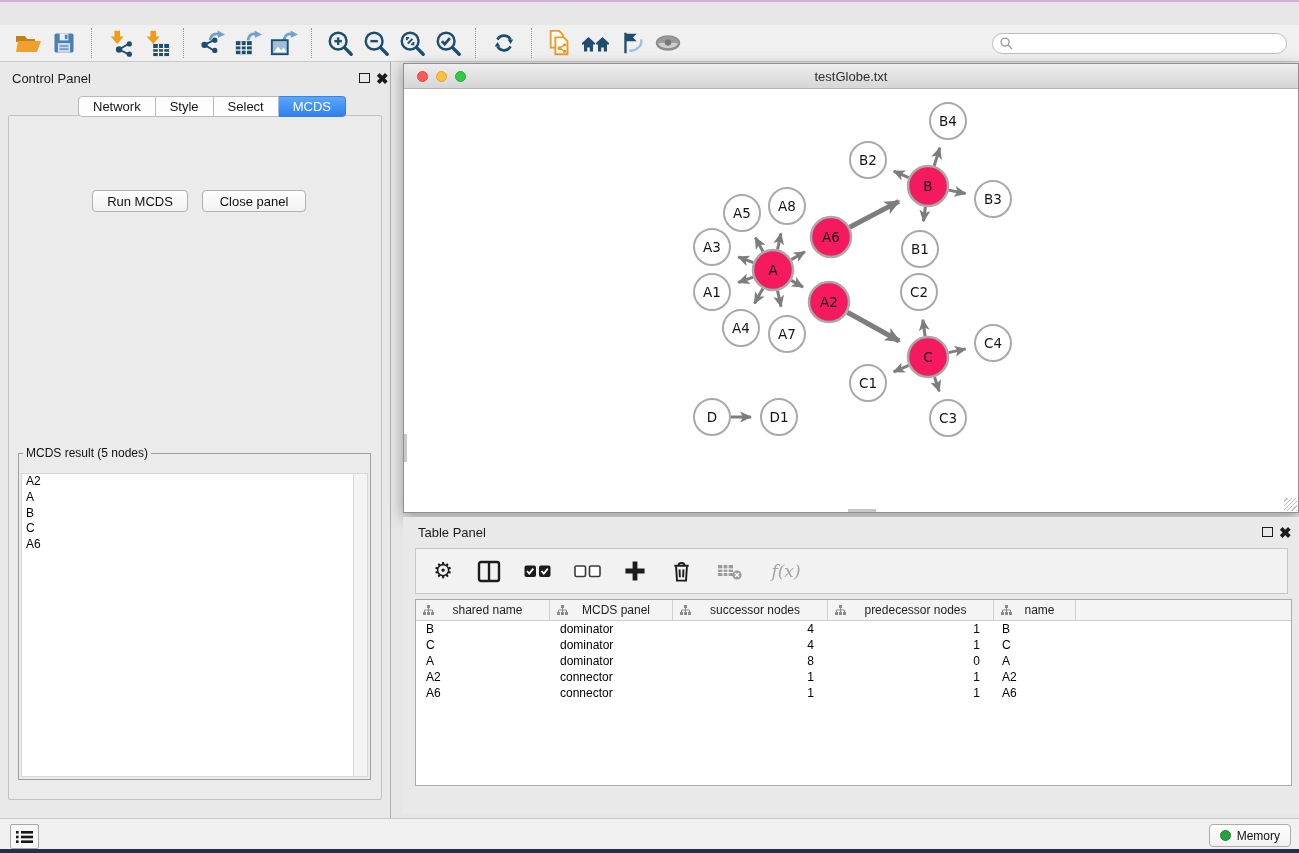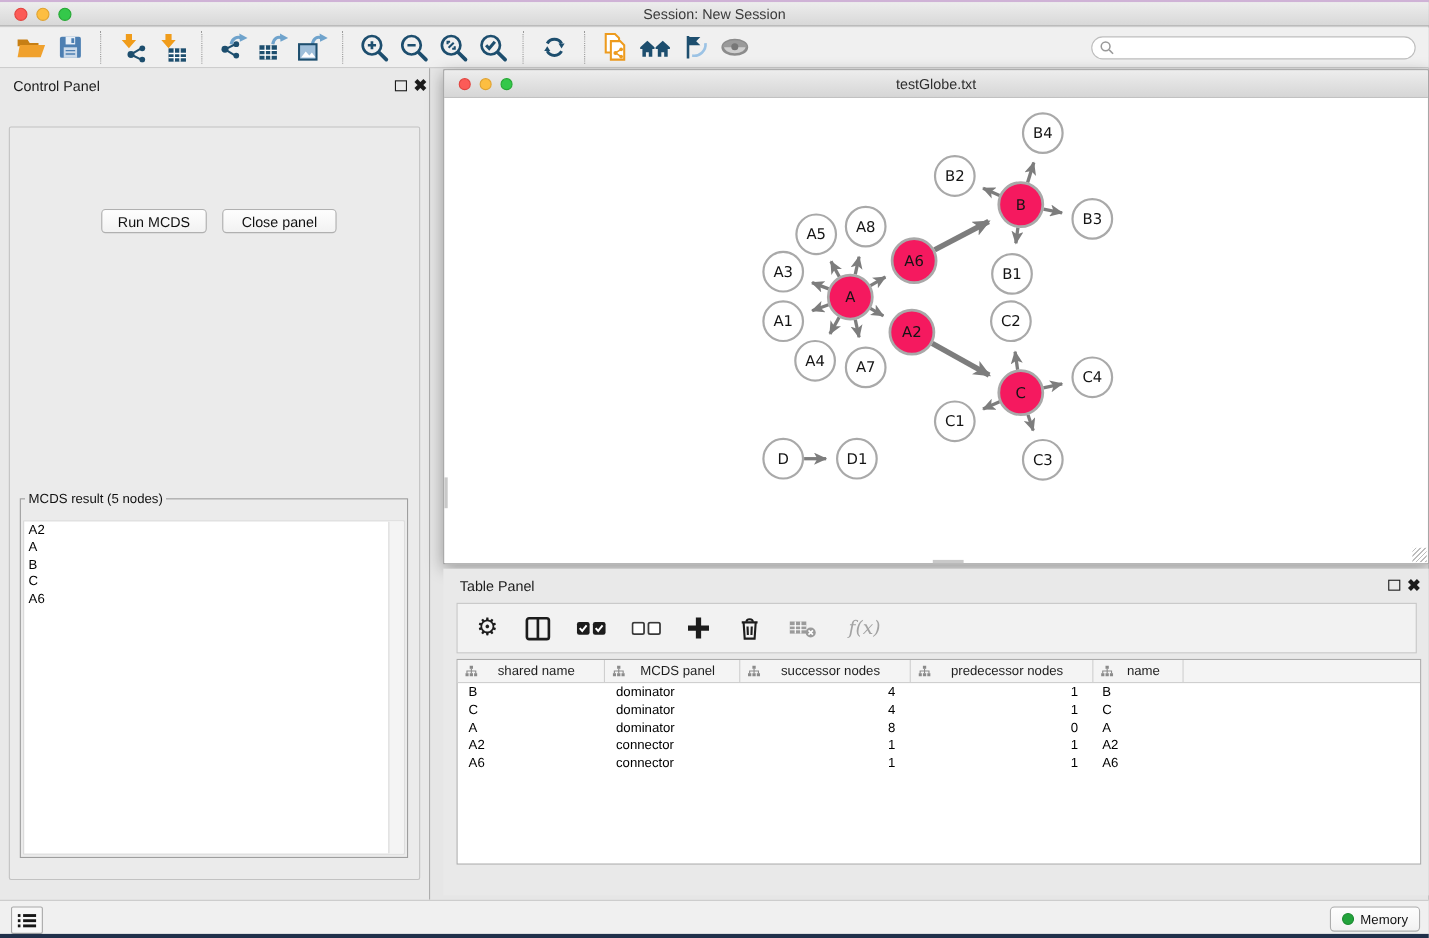--- a/index.html
+++ b/index.html
@@ -110,26 +110,20 @@
     background:linear-gradient(#FEFEFE,#F1F1F1);border:1px solid #ADADAD;border-radius:4px;
     display:flex;align-items:center;gap:6px;font-size:12px;color:#111;box-sizing:border-box;}
   .mem-dot{width:11px;height:11px;border-radius:50%;background:#23A33C;border:1px solid #1B8A30;box-sizing:border-box;}
 </style>
 </head>
 <body>
 
 <div id="app">
   <div class="desktop-top"></div>
 
-  <div class="titlebar">
-    <span class="tl tl-red"></span>
-    <span class="tl tl-yellow"></span>
-    <span class="tl tl-green"></span>
-    <span class="titlebar-title">Session: New Session</span>
-  </div>
 
   <div class="toolbar">
     <span class="tb-btn">
       <svg width="28" height="26" viewBox="0 0 28 26">
           <path d="M2,6 h9 l2,3 h8 v3 H2 z" fill="#C77F14"></path>
           <path d="M4,11 h23 l-4,11 H2 z" fill="#F0A12D"></path>
         </svg>
     </span>
     <span class="tb-btn">
       <svg width="26" height="26" viewBox="0 0 30 30">
@@ -297,20 +291,26 @@
           <line x1="9" y1="9" x2="12.8" y2="12.8" stroke="#999" stroke-width="1.5"></line>
         </svg>
       <input type="text" placeholder="" style="">
     </span>
   </div>
 
   <div class="cp">
     <span class="panel-title cp-head">Control Panel</span>
     <span class="float-ic cp-float"></span>
     <span class="close-ic cp-close">✖</span>
+    <div class="seg" id="cp-tabs">
+        <div class="seg-tab first">Network</div>
+        <div class="seg-tab">Style</div>
+        <div class="seg-tab">Select</div>
+        <div class="seg-tab sel last">MCDS</div>
+      </div>
     <div class="cp-card"></div>
     <div class="cp-btn" id="run-btn">Run MCDS</div>
     <div class="cp-btn" id="closepanel-btn">Close panel</div>
     <fieldset class="result-fs">
       <legend>MCDS result (5 nodes)</legend>
       <div class="result-inner">
         <div id="result-list">
             <div class="result-item">A2</div>
             <div class="result-item">A</div>
             <div class="result-item">B</div>

